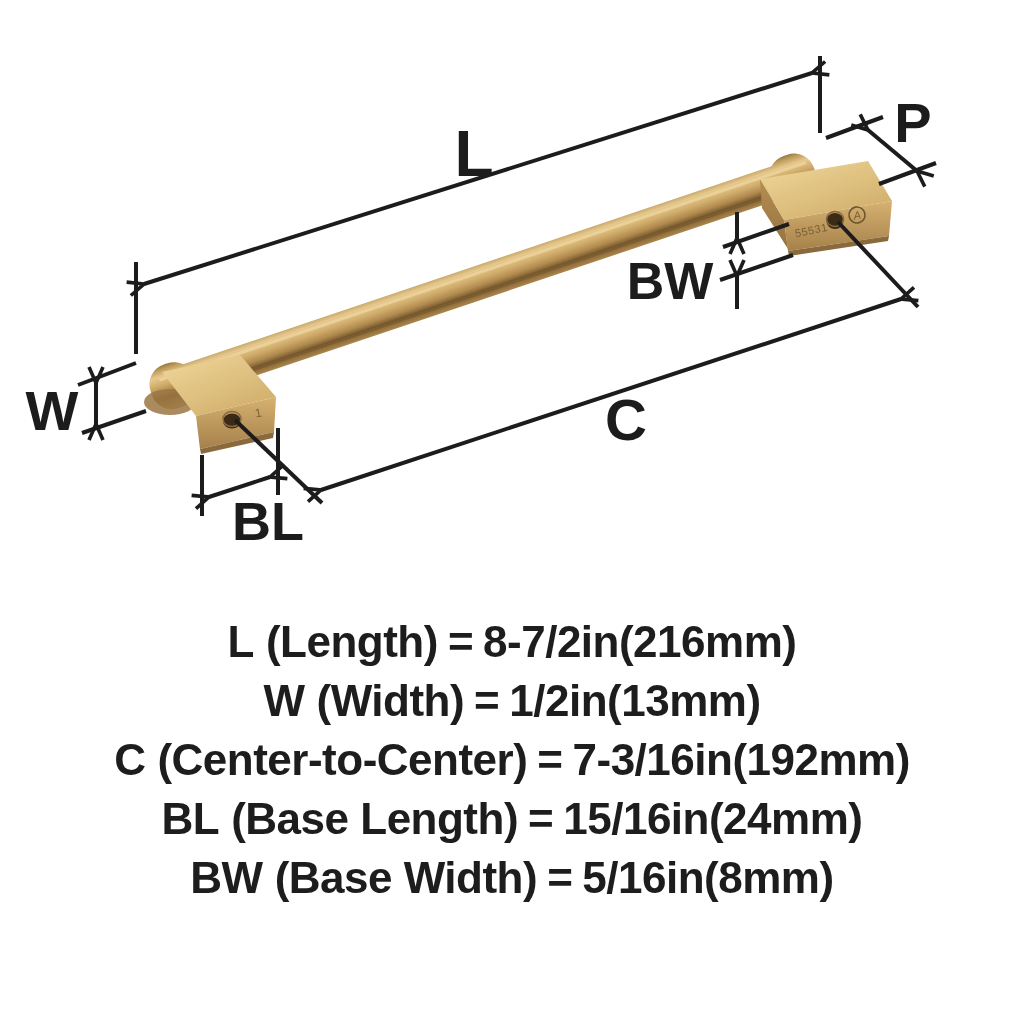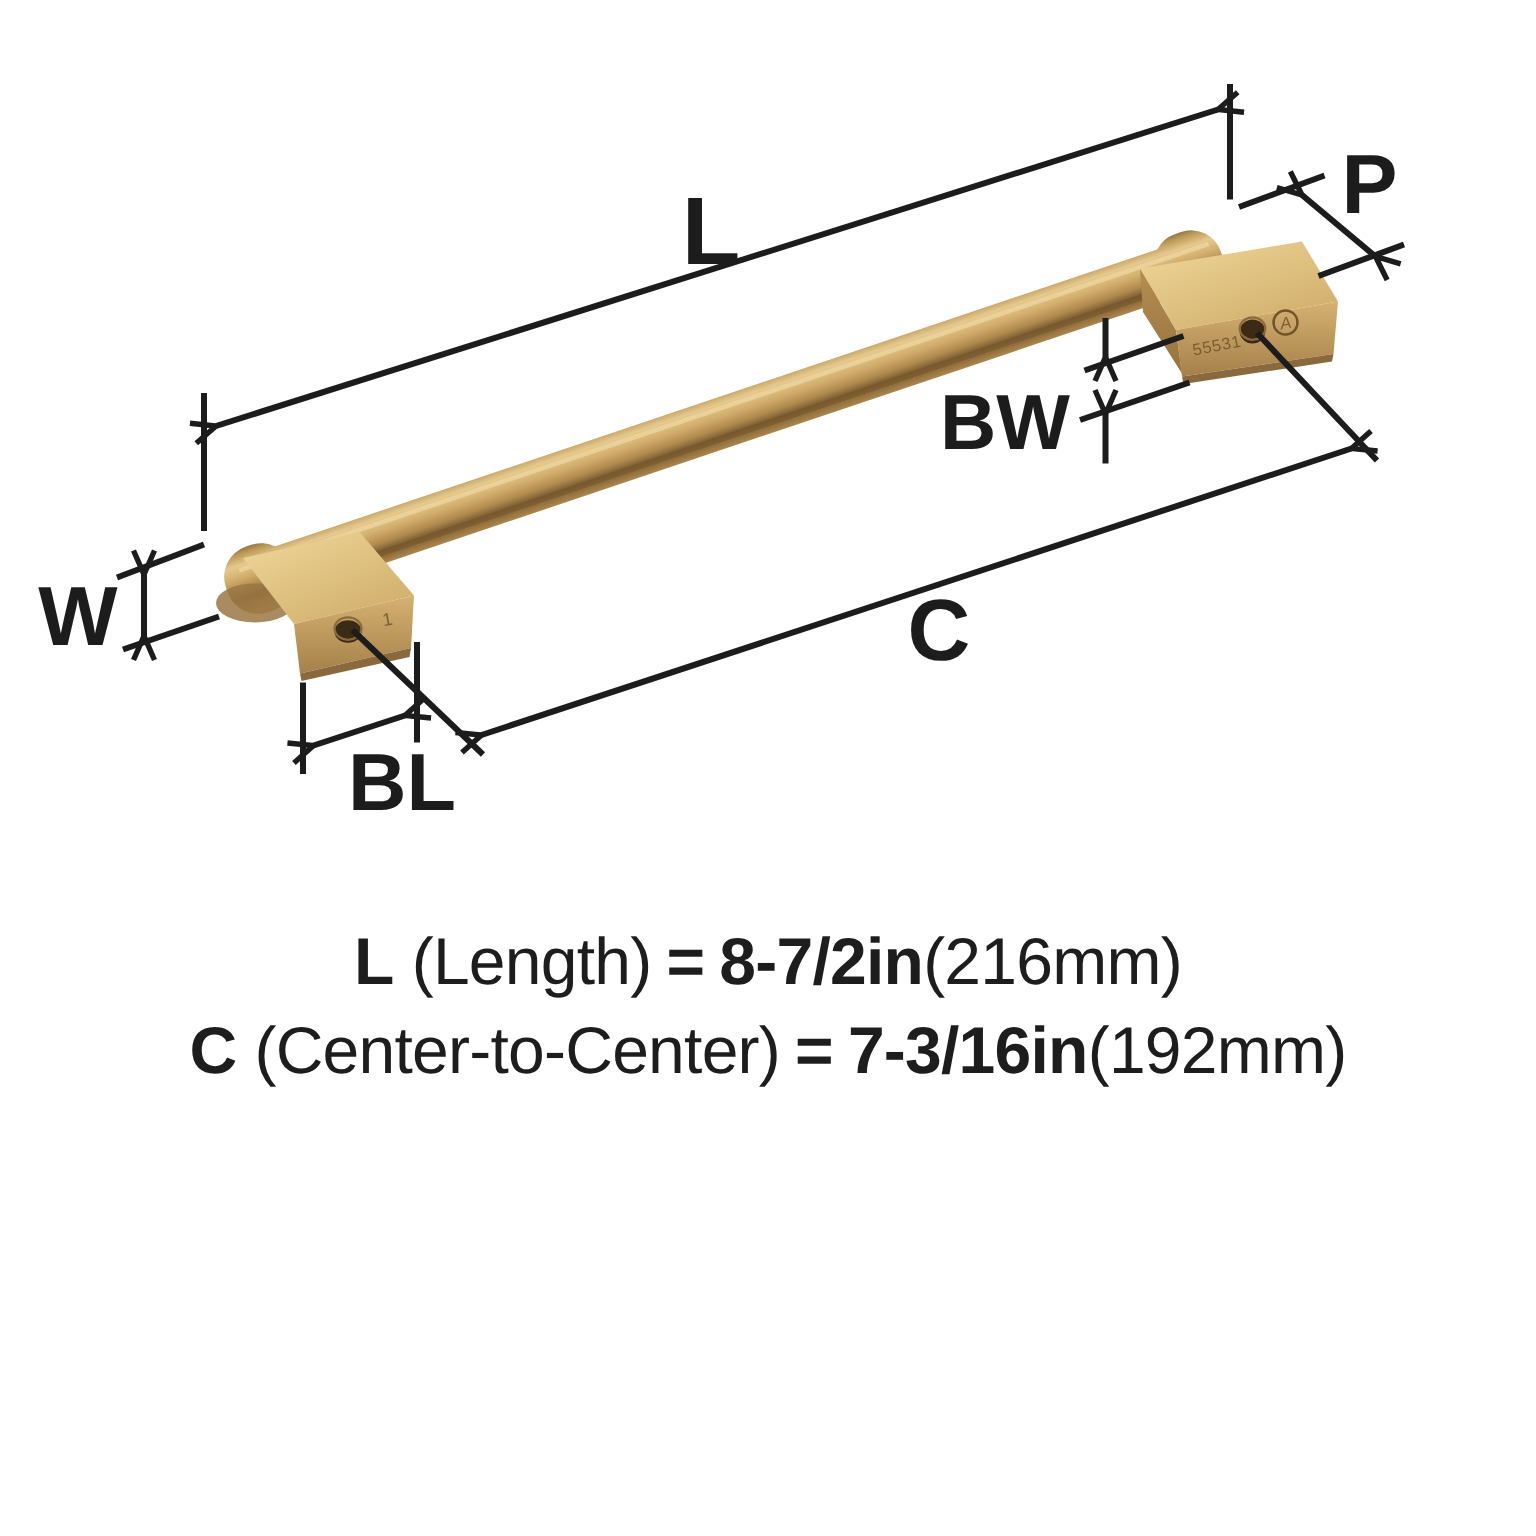--- a/index.html
+++ b/index.html
@@ -15,21 +15,21 @@
   .engrave{
     font-family:"Liberation Sans", sans-serif;
     fill:#6d5529;text-anchor:middle;opacity:.85;
   }
   .spec{
     position:absolute;top:612px;left:0;width:1024px;
     text-align:center;color:#1d1d1d;font-size:44px;letter-spacing:-0.5px;
   }
   .spec-row{height:59px;line-height:59px;white-space:nowrap;}
   .b{font-weight:700;}
-  .r{font-weight:400;}
+  .r{font-weight:700;}
   .spec-name{margin:0 10px 0 12px;}
   .spec-eq{margin-right:10px;}
 </style>
 </head>
 <body>
 
 <div class="canvas">
 
   <svg class="diagram-svg" width="1024" height="600" viewBox="0 0 1024 600">
     <defs>
@@ -122,17 +122,26 @@
     <text class="dim-label" x="626" y="440" font-size="58">C</text>
     <text class="dim-label" x="52" y="430" font-size="56">W</text>
     <text class="dim-label" x="268" y="540" font-size="54">BL</text>
   </svg>
 
   <div class="spec">
     <div class="spec-row">
       <span class="b">L</span><span class="r spec-name">(Length)</span><span class="b spec-eq">=</span><span class="b">8-7/2in</span><span class="r">(216mm)</span>
     </div>
     <div class="spec-row">
+      <span class="b">W</span><span class="r spec-name">(Width)</span><span class="b spec-eq">=</span><span class="b">1/2in</span><span class="r">(13mm)</span>
+    </div>
+    <div class="spec-row">
       <span class="b">C</span><span class="r spec-name">(Center-to-Center)</span><span class="b spec-eq">=</span><span class="b">7-3/16in</span><span class="r">(192mm)</span>
+    </div>
+    <div class="spec-row">
+      <span class="b">BL</span><span class="r spec-name">(Base Length)</span><span class="b spec-eq">=</span><span class="b">15/16in</span><span class="r">(24mm)</span>
+    </div>
+    <div class="spec-row">
+      <span class="b">BW</span><span class="r spec-name">(Base Width)</span><span class="b spec-eq">=</span><span class="b">5/16in</span><span class="r">(8mm)</span>
     </div>
   </div>
 
 </div>
 
 </body></html>

